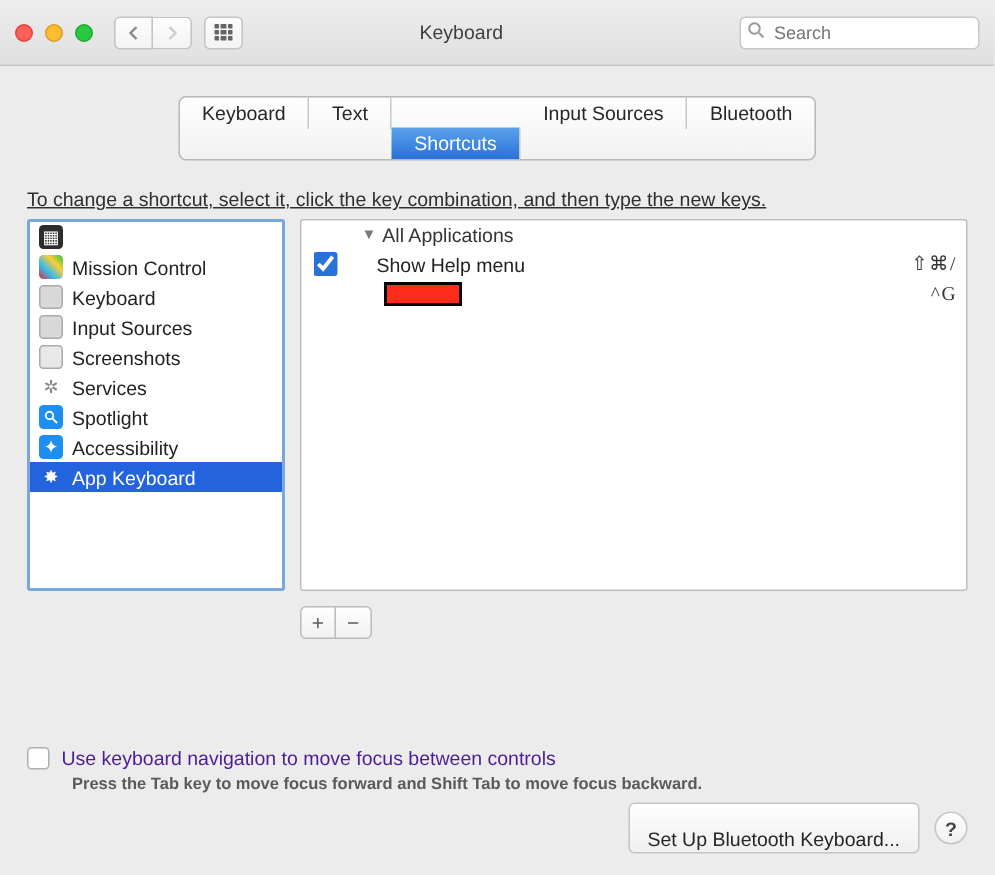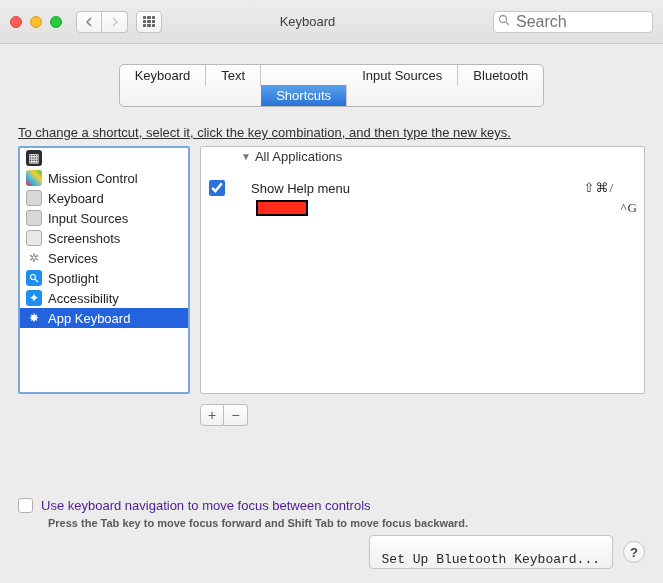--- a/index.html
+++ b/index.html
@@ -45,21 +45,21 @@
       width: 12px; height: 12px;
       display: grid; grid-template-columns: repeat(3,1fr); grid-template-rows: repeat(3,1fr); gap:1px;
     }
     .grid-icon span { background: #666; border-radius: 0.5px; }
     .title { flex: 1; text-align: center; color: #3f3f3f; font-size: 13px; padding-right: 40px;}
     .search-wrap {
       width: 160px; position: relative;
     }
     .search-input {
       width: 100%; height: 22px; border: 1px solid #c8c8c8; border-radius: 4px;
-      background: #fff; padding: 0 6px 0 22px; font-size: 16px; color: #777;
+      background: #fff; padding: 0 6px 0 22px; font-size: 12px; color: #777;
     }
     .search-icon {
       position: absolute; left: 5px; top: 3px; color: #888; font-size: 12px;
     }
     .tabs-row { display: flex; justify-content: center; padding: 20px 0 12px; }
     .seg {
       display: flex; border: 1px solid #b8b8b8; border-radius: 5px; overflow: hidden;
       background: linear-gradient(#fefefe, #f2f2f2);
     }
     .seg button {
@@ -87,21 +87,21 @@
     .right-list {
       flex: 1; border: 1px solid #bfbfbf; background: #fff; border-radius: 2px;
       overflow-y: auto;
     }
     .header-row {
       display: flex; align-items: center; gap: 4px; padding: 2px 40px;
       color: #333; font-size: 13px;
     }
     .disclosure { color: #7a7a7a; font-size: 10px; }
     .item-row {
-      display: flex; align-items: center; padding: 2px 24px 2px 8px; font-size: 13px; margin-top: 12px;
+      display: flex; align-items: center; padding: 2px 0 2px 8px; font-size: 13px;
     }
     .item-row .cb { width: 16px; height: 16px; margin-right: 26px; accent-color:#2a72d8;}
     .item-label { flex: 1; color: #222; }
     .item-shortcut { color: #333; font-family: -apple-system; letter-spacing: 1px; padding-right: 6px;}
     .redacted-row { padding: 2px 0 2px 55px; display:flex; align-items:center; justify-content:space-between;}
     .redact-box { width: 52px; height: 16px; background: #ff2b1b; border: 2px solid #000; }
     .plusminus { margin-top: 10px; margin-left: 182px; display: flex; }
     .pm-btn {
       width: 24px; height: 22px; border: 1px solid #bcbcbc; background: linear-gradient(#fefefe,#f1f1f1);
       display: flex; align-items:center; justify-content:center; font-size: 14px; color: #5b5b5b;
@@ -115,21 +115,21 @@
     }
     .kbnav-label { font-size: 13px; color: #4c1d95; }
     .kbnav-sub { font-size: 11px; color: #5a5a5a; margin: 4px 0 0 30px; font-weight: bold; }
     .footer-row {
       position: absolute; bottom: 14px; right: 18px;
       display:flex; align-items:center; gap: 10px;
     }
     .footer-btn {
       height: 22px; border: 1px solid #c4c4c4; border-radius: 4px;
       background: linear-gradient(#fefefe,#f0f0f0); padding: 16px 12px;
-      font-size: 13px; color: #262626; font-family: Liberation Mono, monospace;
+      font-size: 13px; color: #262626; font-family: Liberation Sans, sans-serif;
     }
     .help-btn {
       width: 22px; height: 22px; border-radius: 50%; border: 1px solid #c4c4c4;
       background: linear-gradient(#fefefe,#f0f0f0);
       display:flex; align-items:center; justify-content:center; font-weight: 600; color:#444;
     }
     .ic-launchpad{background:#2d2d2d;color:#fff;font-size:8px}
     .ic-mission{background:linear-gradient(45deg,#e23,#3be,#fc3,#28c840);}
     .ic-keyboard{background:#d8d8d8;border:1px solid #aaa;}
     .ic-input{background:#d8d8d8;border:1px solid #aaa;}

